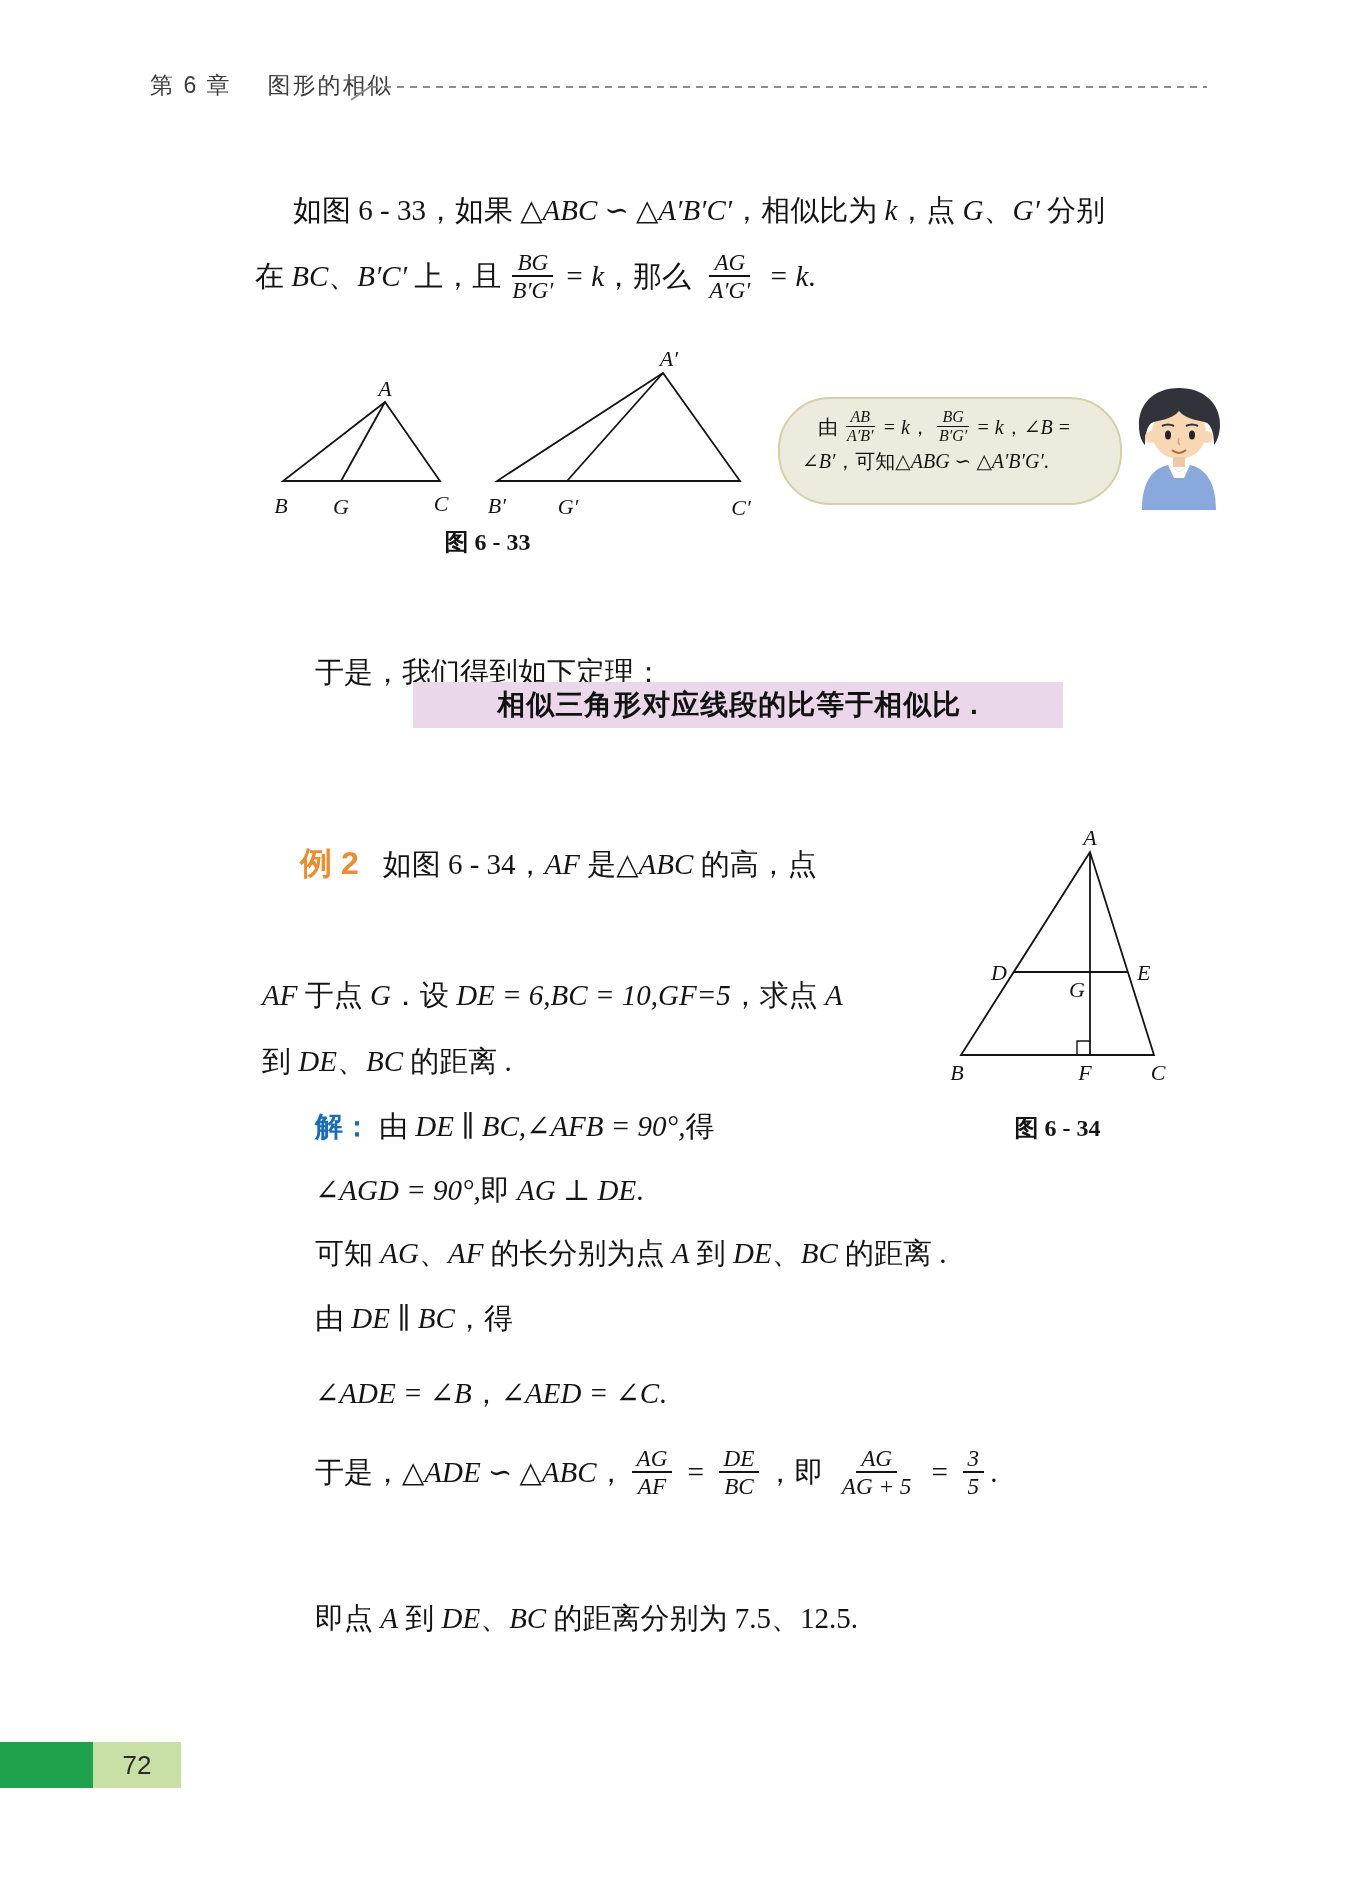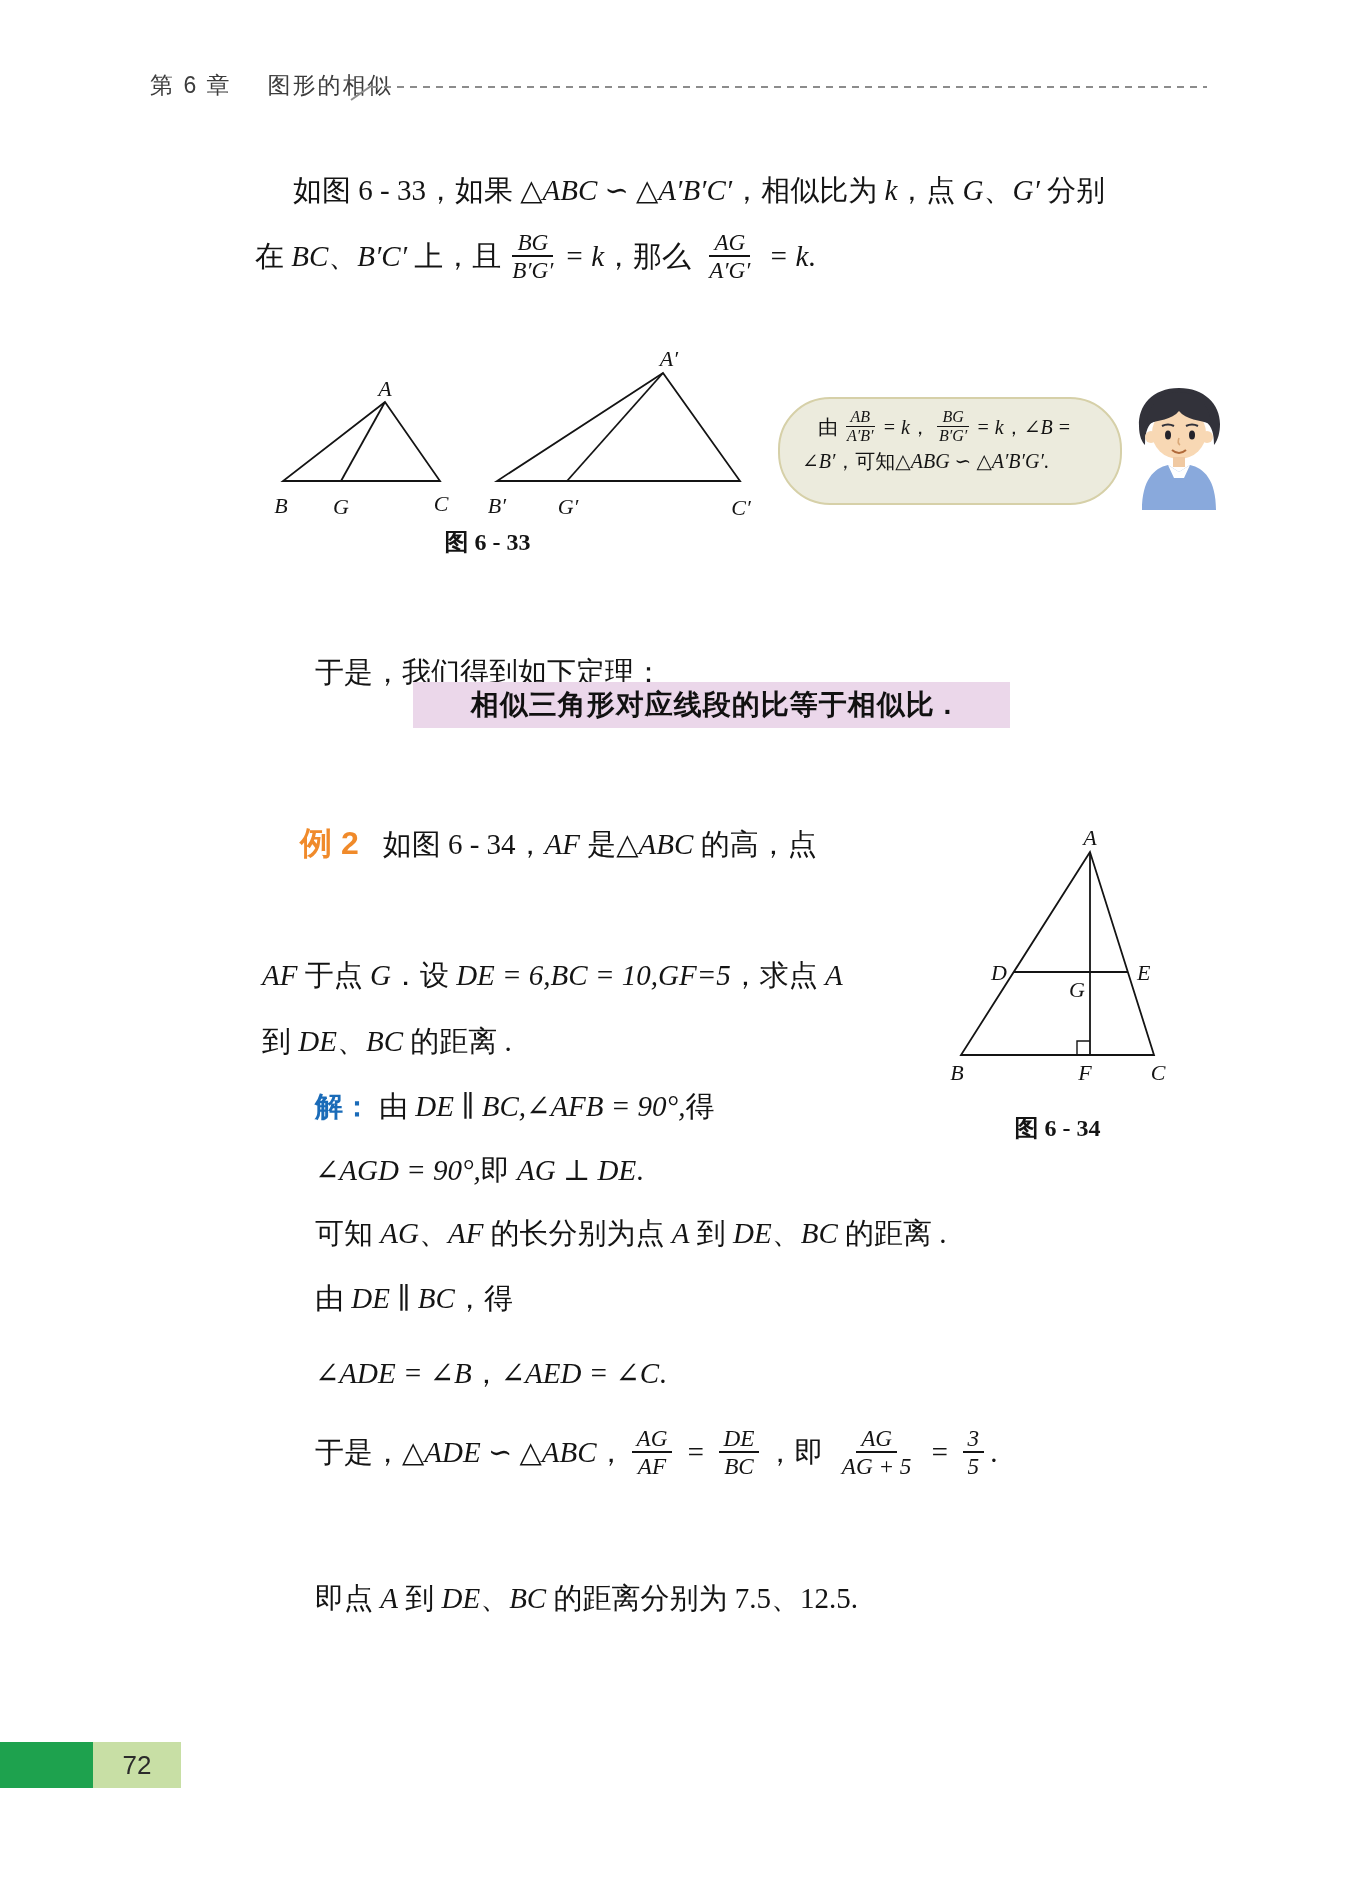--- a/index.html
+++ b/index.html
@@ -1,19 +1,19 @@
 <!DOCTYPE html>
 <html><head>
 <meta charset="utf-8">
 <style>
   html,body{margin:0;padding:0;background:#e9e9e9;}
   .page{position:relative;width:1353px;height:1885px;background:#ffffff;margin:0 auto;
         font-family:"Liberation Serif","DejaVu Serif",serif;color:#141414;overflow:hidden;}
   .abs{position:absolute;}
-  .bodyline{font-size:29px;line-height:40px;white-space:nowrap;}
+  .bodyline{font-size:29px;line-height:40px;white-space:nowrap;margin-top:20px;}
   .m{font-family:"Liberation Serif","DejaVu Serif",serif;font-style:italic;}
   .frac{display:inline-flex;flex-direction:column;align-items:center;vertical-align:middle;
         margin:0 6px;font-style:italic;font-size:0.8em;line-height:1.12;position:relative;top:-3px;
         font-family:"Liberation Serif","DejaVu Serif",serif;}
   .frac .fnum{padding:0 5px;border-bottom:2px solid #141414;}
   .frac .fden{padding:0 5px;}
   .header-row{display:flex;gap:36px;font-family:"Liberation Sans","DejaVu Sans",sans-serif;
         font-size:23px;color:#3d3d3d;letter-spacing:2px;font-weight:500;}
   .figcap{font-weight:700;font-size:24px;white-space:nowrap;text-align:center;}
   .bubble{box-sizing:border-box;background:#ECEBDD;border:2px solid #D6D0A8;border-radius:52px;
@@ -106,21 +106,21 @@
     <ellipse cx="46" cy="55" rx="3" ry="4.5" fill="#23232B"></ellipse>
     <ellipse cx="70" cy="55" rx="3" ry="4.5" fill="#23232B"></ellipse>
     <path d="M57,58 q-2,5 1,7" stroke="#D9A878" stroke-width="1.6" fill="none"></path>
     <path d="M50,70 Q57,76 64,70" stroke="#B06A3A" stroke-width="2" fill="none"></path>
     <rect x="51" y="77" width="12" height="10" fill="#F0C9A2"></rect>
     <path d="M20,130 C20,100 32,88 46,85 L57,92 L68,85 C82,88 94,100 94,130 Z" fill="#89A9DC"></path>
     <path d="M46,85 L57,92 L68,85 L62,98 L52,98 Z" fill="#FFFFFF"></path>
   </svg>
 
   <div class="abs lead" style="left:315px;top:612px;margin-top:40px;">于是，我们得到如下定理：</div>
-  <div class="abs theorem" style="left:413px;top:682px;width:597px;height:46px;">相似三角形对应线段的比等于相似比 .</div>
+  <div class="abs theorem" style="left:413px;top:682px;width:650px;height:46px;">相似三角形对应线段的比等于相似比 .</div>
 
   <div class="abs bodyline" style="left:300px;top:823px;">
     <span class="exlabel">例 2</span><span><span>如图 6 - 34，</span><span class="m">AF</span><span> 是</span><span class="m">△ABC</span><span> 的高，点</span></span>
   </div>
   <div class="abs bodyline" style="left:262px;top:955px;">
     <span><span class="m">AF</span><span> 于点 </span><span class="m">G</span><span>．设 </span><span class="m">DE = 6,BC = 10,GF=5</span><span>，求点 </span><span class="m">A</span></span>
   </div>
   <div class="abs bodyline" style="left:262px;top:1021px;">
     <span><span>到 </span><span class="m">DE</span><span>、</span><span class="m">BC</span><span> 的距离 .</span></span>
   </div>

